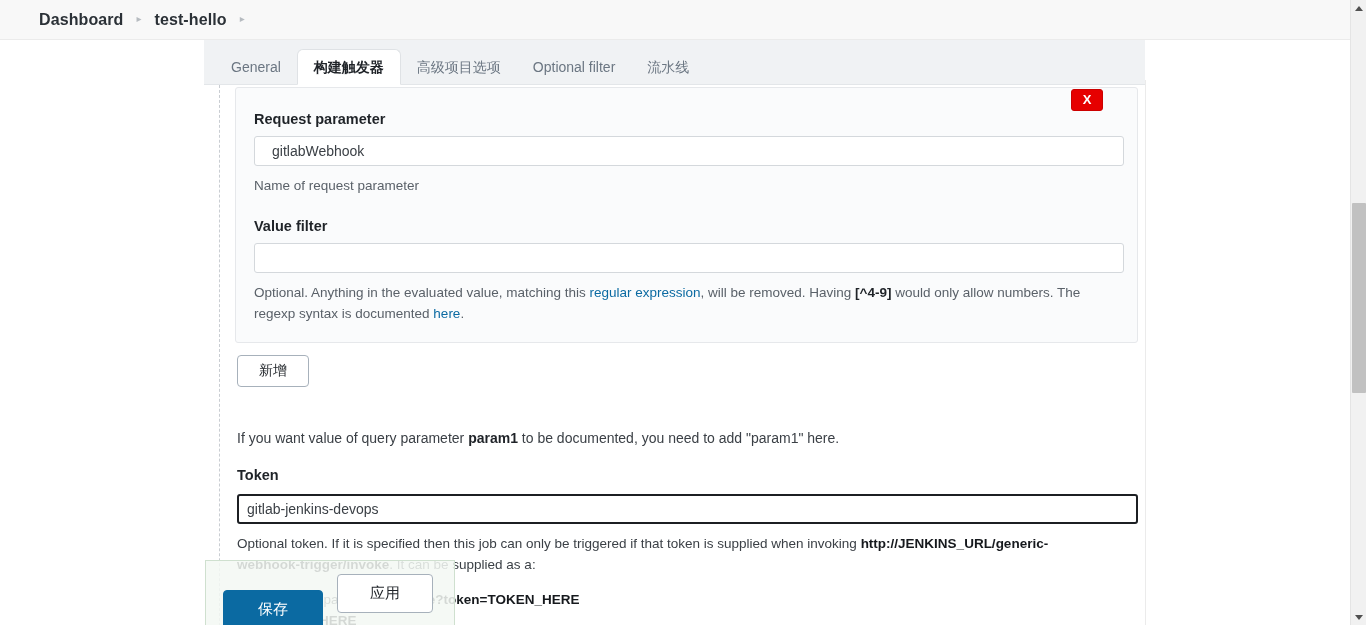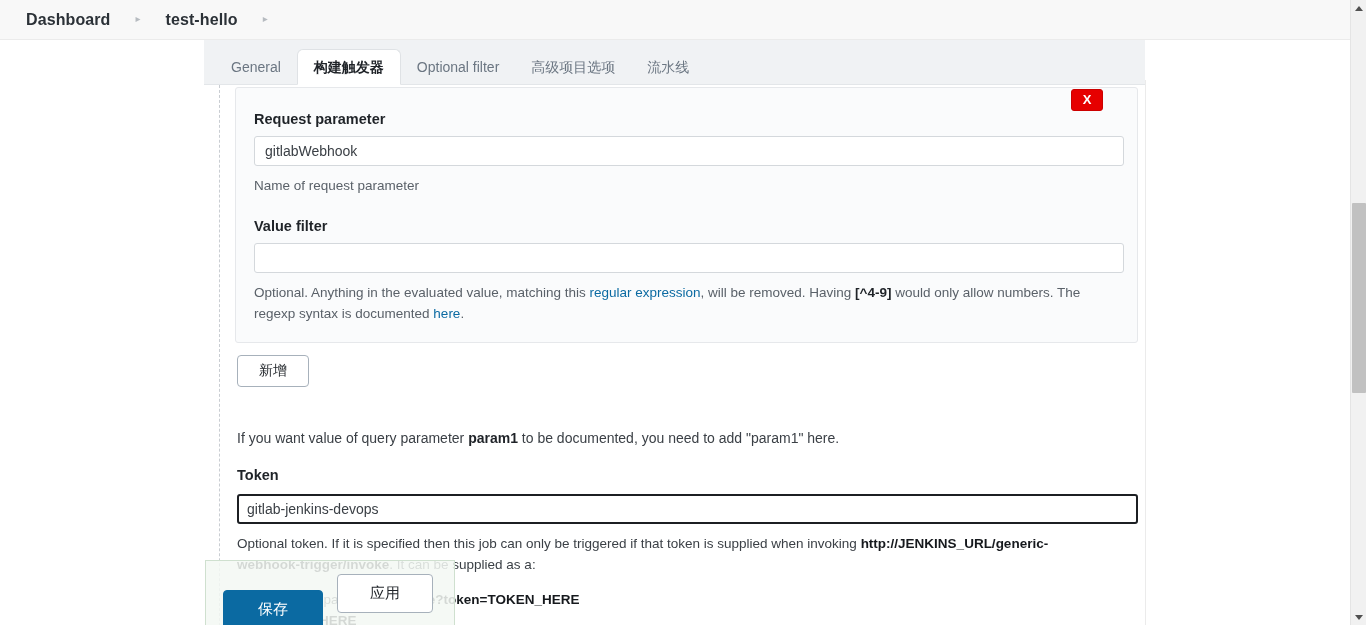--- a/index.html
+++ b/index.html
@@ -14,22 +14,21 @@
 
   
   .breadcrumb-bar {
     position: absolute;
     left: 0; top: 0;
     width: 1350px; height: 40px;
     background: #f8f8f8;
     border-bottom: 1px solid #ebebeb;
     display: flex;
     align-items: center;
-    padding-left: 26px;
-    gap: 12px;
+    padding-left: 39px;
   }
   .crumb {
     font-size: 16px;
     font-weight: bold;
     color: #2b3137;
     letter-spacing: 0.1px;
   }
   .crumb-sep {
     display: inline-block;
     margin: 0 13px;
@@ -124,21 +123,21 @@
   }
   .text-input {
     display: block;
     width: 870px;
     height: 30px;
     background: #ffffff;
     border: 1px solid #d4d8dc;
     border-radius: 3px;
     font-size: 14px;
     color: #3b4046;
-    padding: 0 10px;
+    padding: 0 17px;
     font-family: "Liberation Sans", sans-serif;
     outline: none;
   }
   .help-text {
     font-size: 13.5px;
     color: #5a6169;
     margin-top: 9px;
     line-height: 21px;
   }
   .help-text a { color: #0b6aa2; text-decoration: none; }
@@ -324,22 +323,22 @@
 </div>
 
 <div class="page-body">
 
   <div class="left-gutter"></div>
   <div class="right-gutter"></div>
 
   <div class="tab-bar">
     <div class="tab">General</div>
     <div class="tab active">构建触发器</div>
+    <div class="tab">高级项目选项</div>
     <div class="tab">Optional filter</div>
-    <div class="tab">高级项目选项</div>
     <div class="tab">流水线</div>
   </div>
 
   <div class="form-area">
     <div class="dashed-rail"></div>
 
     <div class="inner-pad">
 
       <div class="delete-x">X</div>
 

